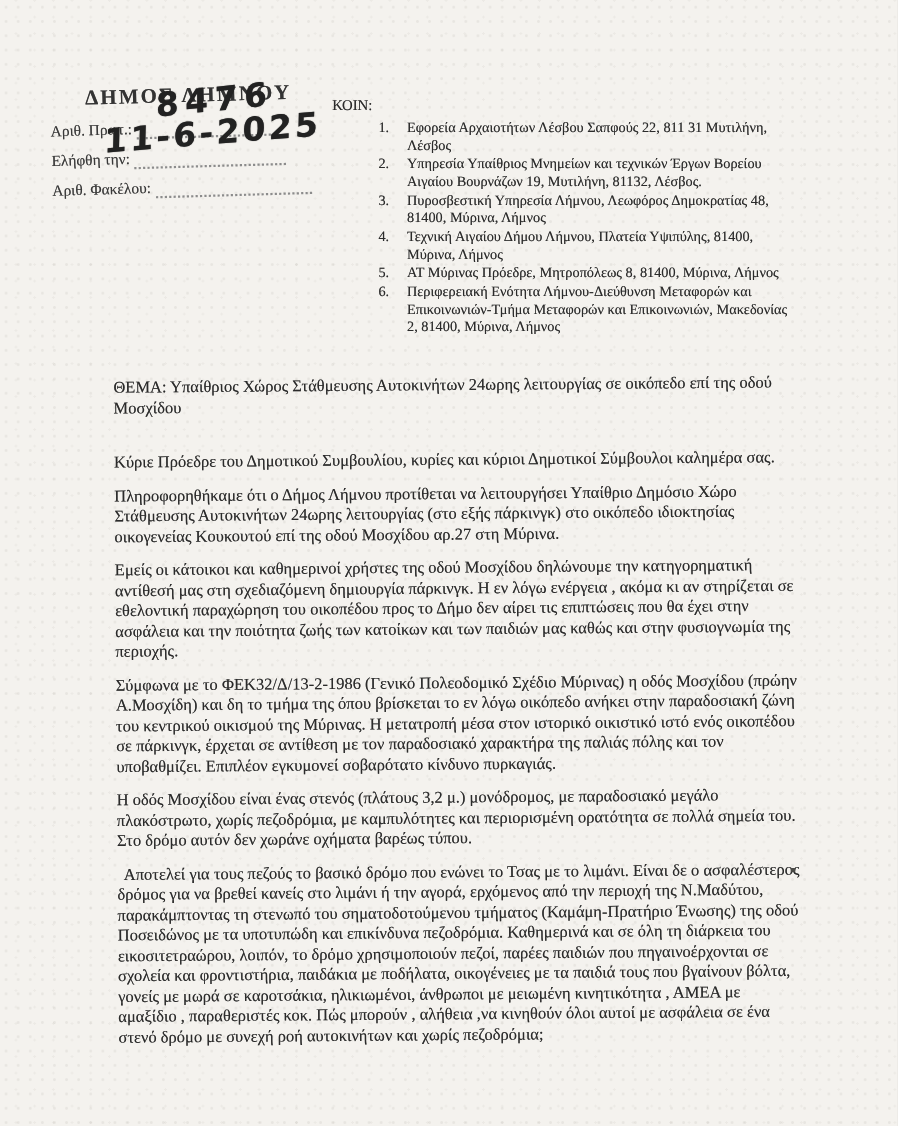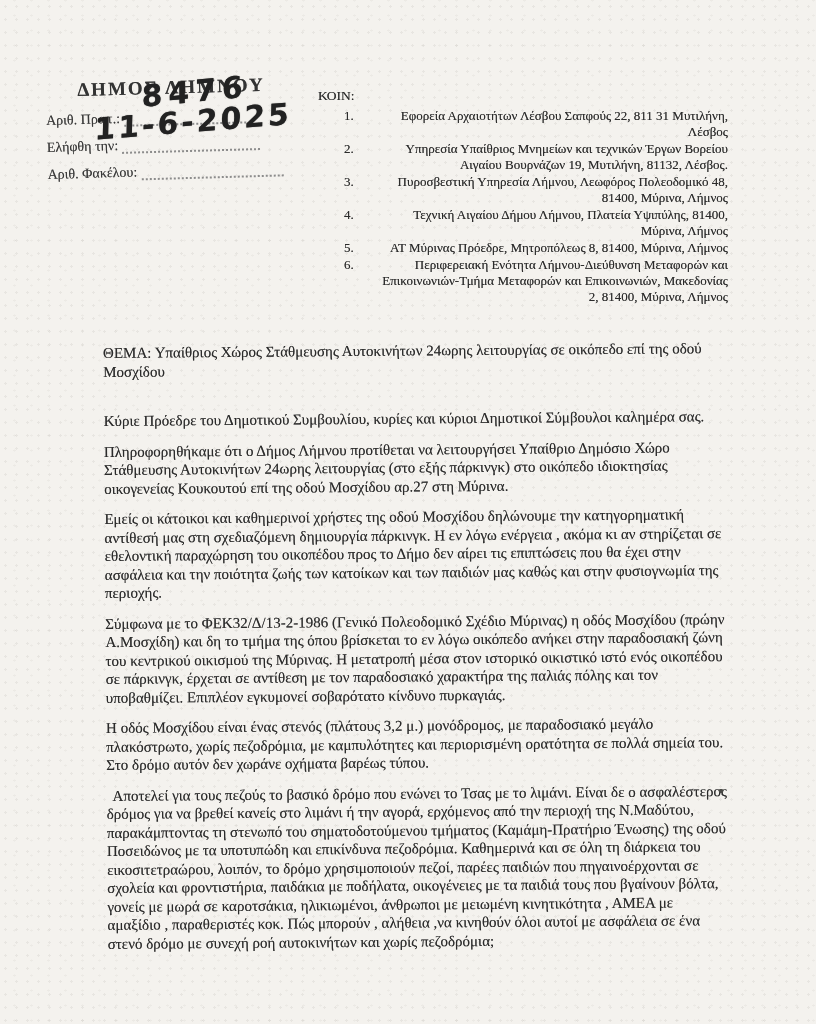--- a/index.html
+++ b/index.html
@@ -32,25 +32,25 @@
   .hw{position:absolute;font-family:"DejaVu Sans",sans-serif;font-weight:bold;
     color:#222;white-space:nowrap;text-shadow:0 0 .8px rgba(30,30,30,.75);}
   .hw-protocol{top:-2px;left:96px;font-size:30px;letter-spacing:6px;
     transform:rotate(-4deg) skewX(-5deg);}
   .hw-date{top:28px;left:48px;font-size:30px;letter-spacing:3px;
     transform:rotate(-3deg) skewX(-6deg);}
   
   .to-block{position:absolute;left:318px;top:36px;width:372px;
     font-size:13.5px;line-height:17px;}
   .to-label{margin-right:3px;}
-  .cc-label{position:absolute;left:318px;top:88px;font-size:13.5px;}
+  .cc-label{position:absolute;left:302px;top:88px;font-size:13.5px;}
   .cc-list{position:absolute;left:344px;top:108px;font-size:13px;line-height:16px;}
   .cc-item{display:flex;margin-bottom:1px;}
   .cc-num{width:26px;flex:none;}
-  .cc-text{width:358px;text-align:right;}
+  .cc-text{width:358px;}
   
   .body-block{position:absolute;left:103px;top:344px;width:622px;
     font-size:15px;line-height:18.5px;
     transform:rotate(-.45deg);transform-origin:0 0;}
   .subject{margin:0 0 31px 0;}
   .para{margin:0 0 12px 0;}
   .para-last{text-indent:6px;}
   
   .artifact-dot{position:absolute;left:719px;top:789px;width:4px;height:4px;
     background:#4a4a46;border-radius:1px;}
@@ -84,21 +84,21 @@
     <div class="cc-item">
       <span class="cc-num">1.</span>
       <span class="cc-text">Εφορεία Αρχαιοτήτων Λέσβου Σαπφούς 22, 811 31 Μυτιλήνη, Λέσβος</span>
     </div>
     <div class="cc-item">
       <span class="cc-num">2.</span>
       <span class="cc-text">Υπηρεσία Υπαίθριος Μνημείων και τεχνικών Έργων Βορείου Αιγαίου Βουρνάζων 19, Μυτιλήνη, 81132, Λέσβος.</span>
     </div>
     <div class="cc-item">
       <span class="cc-num">3.</span>
-      <span class="cc-text">Πυροσβεστική Υπηρεσία Λήμνου, Λεωφόρος Πολεοδομικό 48, 81400, Μύρινα, Λήμνος</span>
+      <span class="cc-text">Πυροσβεστική Υπηρεσία Λήμνου, Λεωφόρος Δημοκρατίας 48, 81400, Μύρινα, Λήμνος</span>
     </div>
     <div class="cc-item">
       <span class="cc-num">4.</span>
       <span class="cc-text">Τεχνική Αιγαίου Δήμου Λήμνου, Πλατεία Υψιπύλης, 81400, Μύρινα, Λήμνος</span>
     </div>
     <div class="cc-item">
       <span class="cc-num">5.</span>
       <span class="cc-text">ΑΤ Μύρινας Πρόεδρε, Μητροπόλεως 8, 81400, Μύρινα, Λήμνος</span>
     </div>
     <div class="cc-item">

